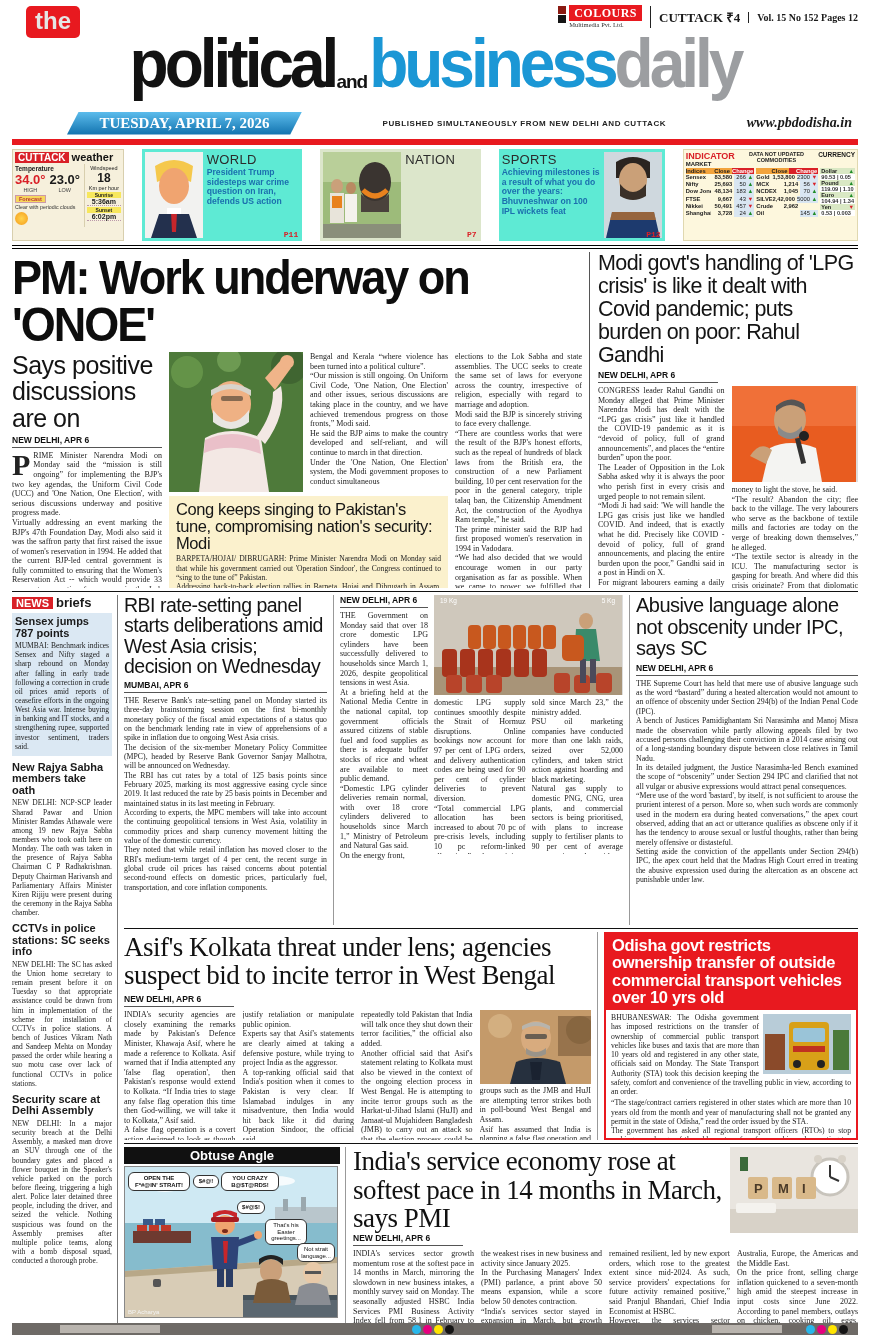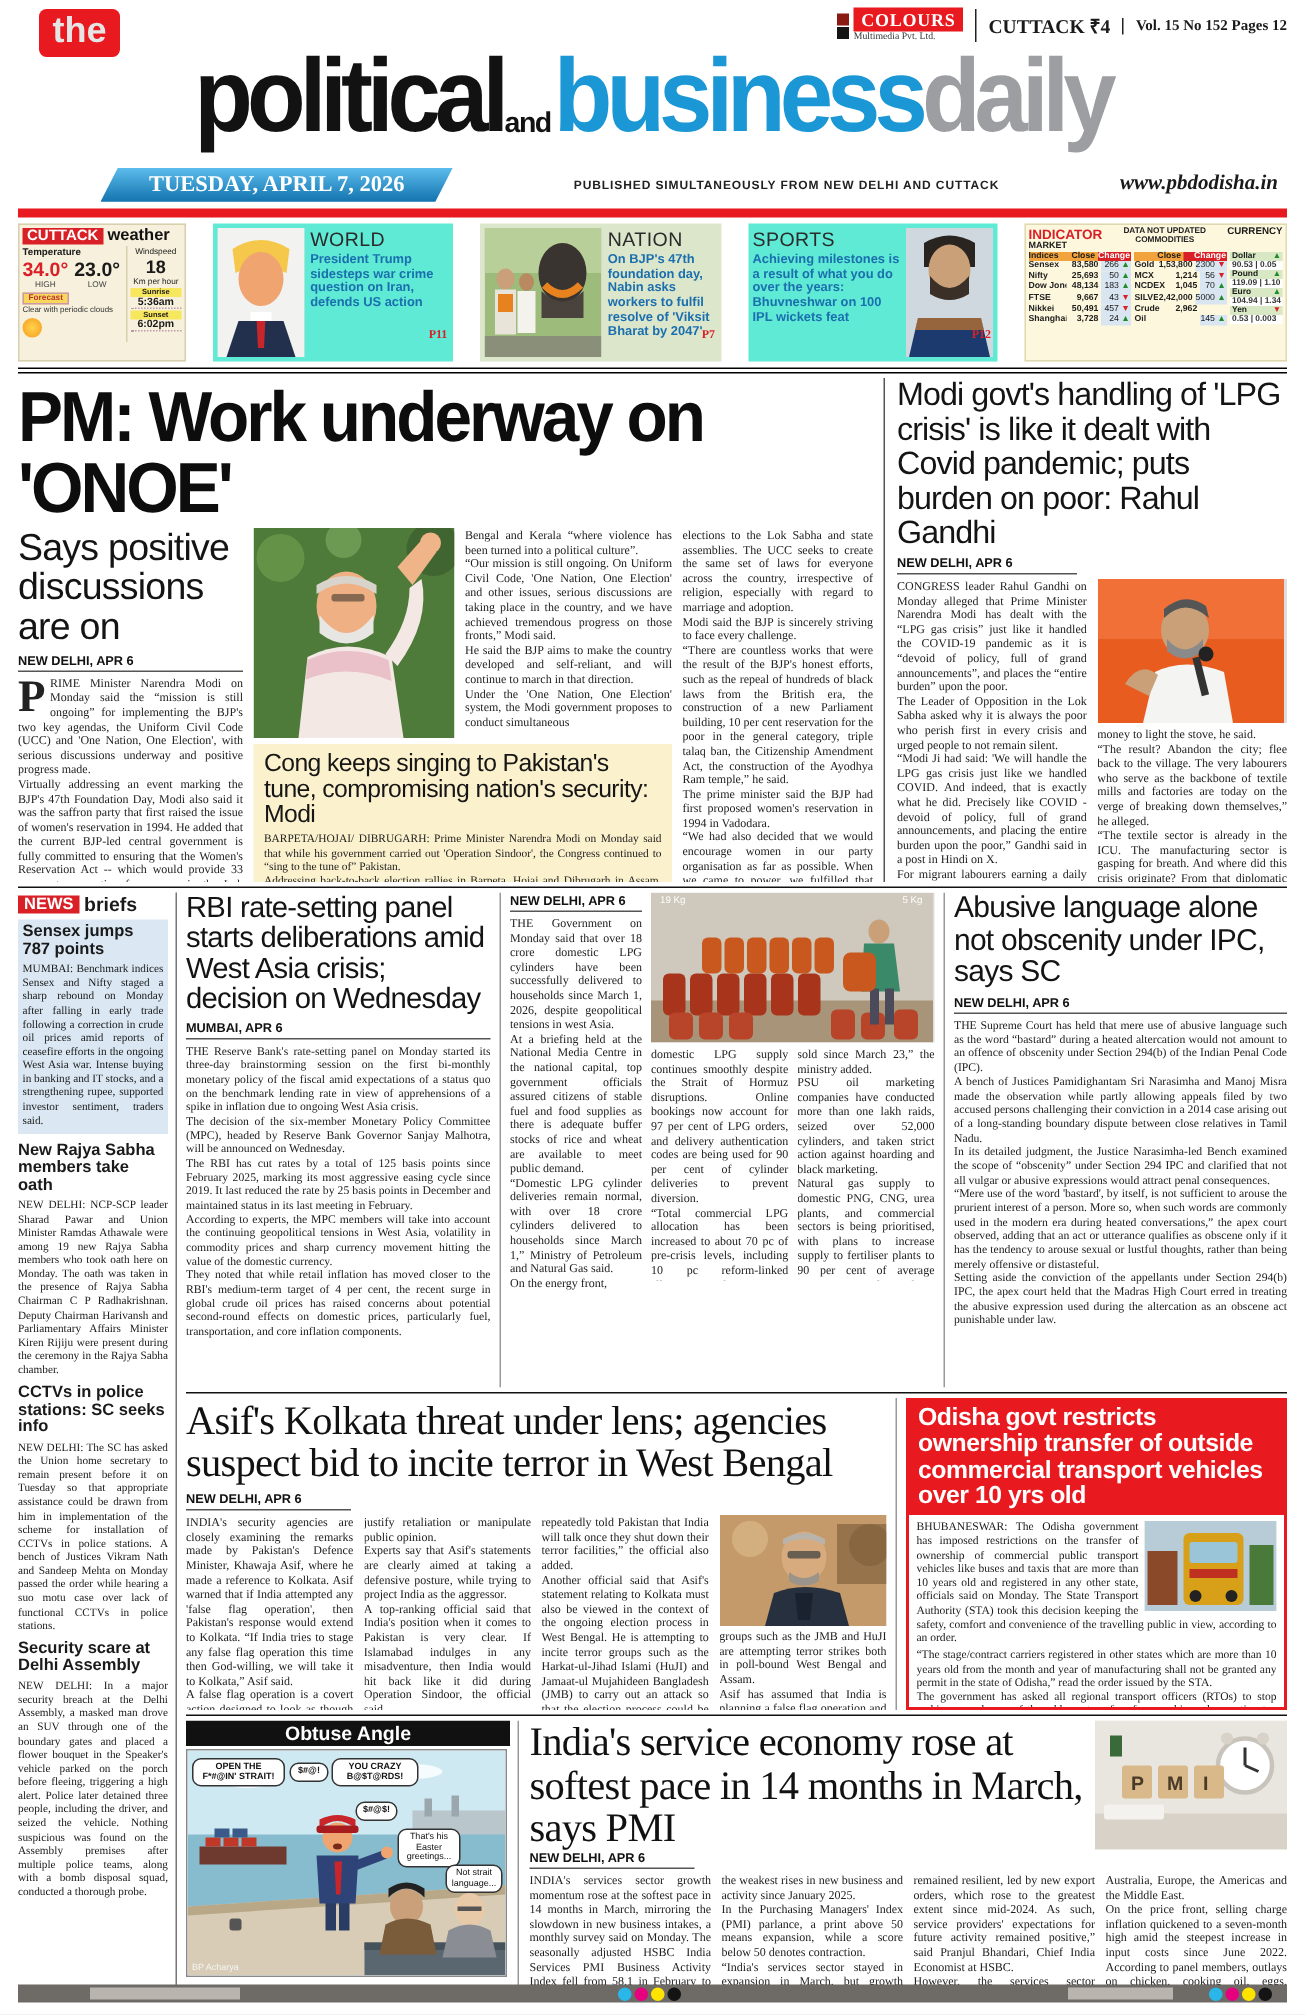--- a/index.html
+++ b/index.html
@@ -5,21 +5,21 @@
   * { box-sizing: border-box; margin:0; padding:0; }
   html,body { background:#e9e9e9; }
   .page{ width:870px; height:1343px; margin:0 auto; background:#ffffff; position:relative;
          overflow:hidden; padding:6px 12px 0; font-family:"Liberation Serif", serif; color:#1a1a1a;}
 
   
   .mast-top{ display:flex; justify-content:space-between; align-items:flex-start; height:36px;}
   .the-box{ background:#e8191f; color:#e5e5e5; font-family:"Liberation Sans",sans-serif; font-weight:bold;
             font-size:24px; padding:1px 9px 3px; border-radius:5px; margin-left:14px;}
   .pubrow{ display:flex; gap:8px; align-items:center; font-size:10px; }
-  .colours-logo{ display:flex; gap:3px; align-items:center; border-right:1.5px solid #222; padding-right:8px;}
+  .colours-logo{ display:flex; gap:3px; border-right:1.5px solid #222; padding-right:8px;}
   .sq{ width:8px; height:8px; display:inline-block;}
   .colours-name{ background:#e8191f; color:#fff; font-weight:bold; font-size:12px; padding:1px 5px; letter-spacing:.5px;}
   .colours-sub{ font-size:6.5px; color:#333;}
   .edition{ font-weight:bold; font-size:13px; }
   .volume{ font-weight:bold; font-size:10px; border-left:1.5px solid #222; padding-left:8px; }
   .title-row{ display:flex; align-items:baseline; justify-content:center; margin-top:-6px; height:72px; }
   .bigword{ font-family:"Liberation Sans",sans-serif; font-weight:bold; font-size:64px; letter-spacing:-4px;
             line-height:.95; transform:scaleY(1.08); transform-origin:bottom;}
   .w-pol{ color:#121212; } .w-biz{ color:#1b97d5; } .w-daily{ color:#9c9ea1; }
   .w-and{ font-family:"Liberation Sans",sans-serif; font-weight:bold; font-size:19px; color:#121212;
@@ -58,22 +58,22 @@
   
   .tease{ display:flex; padding:3px; gap:4px;}
   .t-world,.t-sports{ width:172px; background:#5eead4;}
   .t-nation{ width:172px; background:#dce6cb;}
   .t-sports{ width:178px;}
   .t-photo{ flex:0 0 58px; }
   .t-photo-wide{ flex:0 0 78px; }
   .t-txt{ flex:1; min-width:0;}
   .t-sec{ font-family:"Liberation Sans",sans-serif; font-size:13px; color:#2b2b2b; letter-spacing:.3px;}
   .t-line{ font-family:"Liberation Sans",sans-serif; font-weight:bold; font-size:8.6px; line-height:1.12; color:#1b6fae; margin-top:1px;}
-  .t-page{ color:#d92027; font-weight:bold; font-size:8px; font-family:Liberation Serif, serif;
-           position:absolute; right:4px; bottom:14px;}
+  .t-page{ color:#d92027; font-weight:bold; font-size:8px; font-family:Liberation Mono, monospace;
+           position:absolute; right:4px; bottom:2px;}
   .ph{ position:relative; overflow:hidden; background:#ddd;}
   .ph svg{ display:block; }
   
   .market{ width:188px; background:#fdf7dd; border:1px solid #e0d8b0; font-family:"Liberation Sans",sans-serif; padding:1px 2px;}
   .mk-headrow{ display:flex; justify-content:space-between;}
   .mk-title{ color:#d92027; font-weight:bold; font-size:9px;}
   .mk-nu{ font-weight:bold; font-size:5.5px; text-align:center; line-height:1.1; color:#222;}
   .mk-cur{ font-weight:bold; font-size:6.5px;}
   .mk-cols{ display:flex; gap:2px; margin-top:1px;}
   .mk-sub{ font-weight:bold; font-size:6px;}
@@ -280,21 +280,20 @@
           <ellipse cx="14" cy="34" rx="6" ry="7" fill="#caa07a"></ellipse>
           <rect x="7" y="41" width="14" height="30" fill="#e8e4da"></rect>
           <rect x="9" y="44" width="10" height="12" fill="#e8821e"></rect>
           <ellipse cx="28" cy="36" rx="5" ry="6" fill="#b98a62"></ellipse>
           <rect x="22" y="42" width="12" height="28" fill="#f4f2ec"></rect>
           <rect x="0" y="72" width="78" height="14" fill="#8a8f7a"></rect>
         </svg>
       </div>
       <div class="t-txt">
         <div class="t-sec">NATION</div>
-        <div class="t-line">On BJP's 47th foundation day, Nabin asks workers to fulfil resolve of 'Viksit Bharat by 2047'</div>
       </div>
       <span class="t-page">P7</span>
     </div>
 
     <div class="tz t-sports tease">
       <div class="t-txt">
         <div class="t-sec">SPORTS</div>
         <div class="t-line">Achieving milestones is a result of what you do over the years: Bhuvneshwar on 100 IPL wickets feat</div>
       </div>
       <div class="ph t-photo">

